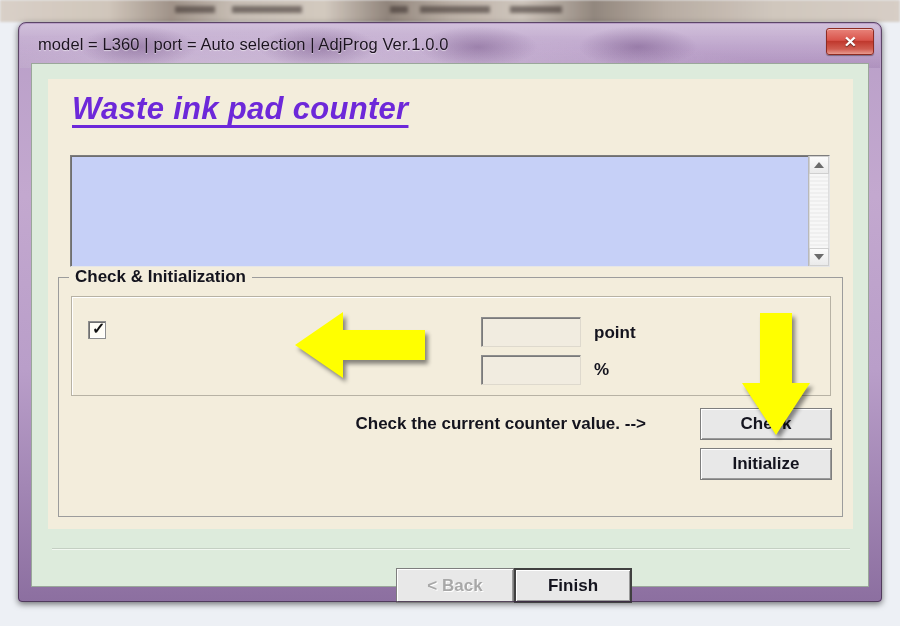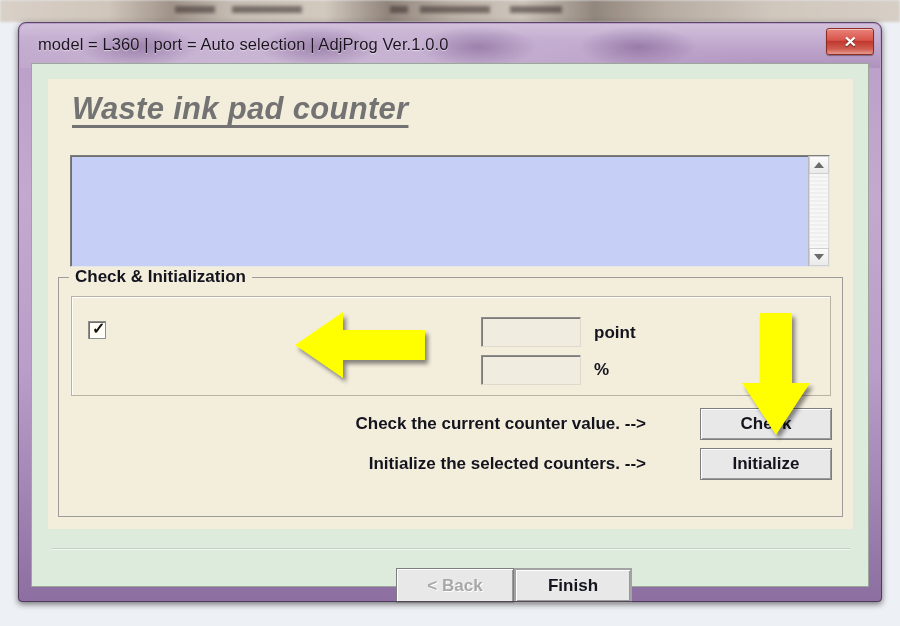--- a/index.html
+++ b/index.html
@@ -99,21 +99,21 @@
   .panel {
     position: absolute; left: 16px; top: 15px;
     width: 805px; height: 450px;
     background: #f3eddc;
     box-sizing: border-box;
   }
 
   .page-title {
     position: absolute; left: 24px; top: 12px;
     font-size: 31px; font-weight: bold; font-style: italic;
-    color: #737373;
+    color: #6d28d9;
     text-decoration: underline;
     text-decoration-thickness: 3px;
     text-underline-offset: 6px;
     letter-spacing: .3px;
     white-space: nowrap;
   }
 
   
   .listbox {
     position: absolute; left: 22px; top: 76px;
@@ -236,21 +236,21 @@
     border: 1px solid #7e7e7e;
     box-shadow: inset 1px 1px 0 #ffffff, inset -1px -1px 0 #9a9a9a;
     box-sizing: border-box;
     font-size: 17px; font-weight: bold; color: #14141e;
     display: flex; align-items: center; justify-content: center;
     cursor: pointer;
     font-family: "Liberation Sans", sans-serif;
   }
   .btn-action { width: 132px; height: 32px; }
   .btn.disabled { color: #a8a8a8; text-shadow: 1px 1px 0 #ffffff; cursor: default; }
-  .btn.default { border: 2px solid #a3a3a3; text-align: center; }
+  .btn.default { border: 2px solid #404040; text-align: center; }
 
   
   .separator {
     position: absolute; left: 20px; top: 484px;
     width: 798px; height: 1px;
     background: #c4cfc3;
     border-bottom: 1px solid #f2f8f1;
   }
   .footer {
     position: absolute; left: 0; top: 498px; width: 838px; height: 48px;
@@ -331,21 +331,20 @@
             <div class="field field-pct"></div>
             <span class="unit unit-pct">%</span>
           </div>
 
           <div class="action-row row-check">
             <span class="action-label">Check the current counter value. --&gt;</span>
             <button class="btn btn-action">Check</button>
           </div>
 
           <div class="action-row row-init">
-            <span class="action-label">Initialize the selected counters. --&gt;</span>
             <button class="btn btn-action">Initialize</button>
           </div>
         </div>
       </div>
 
       <div class="separator"></div>
 
       <div class="footer">
         <button class="btn btn-back disabled">&lt; Back</button>
         <button class="btn btn-finish default">Finish</button>

